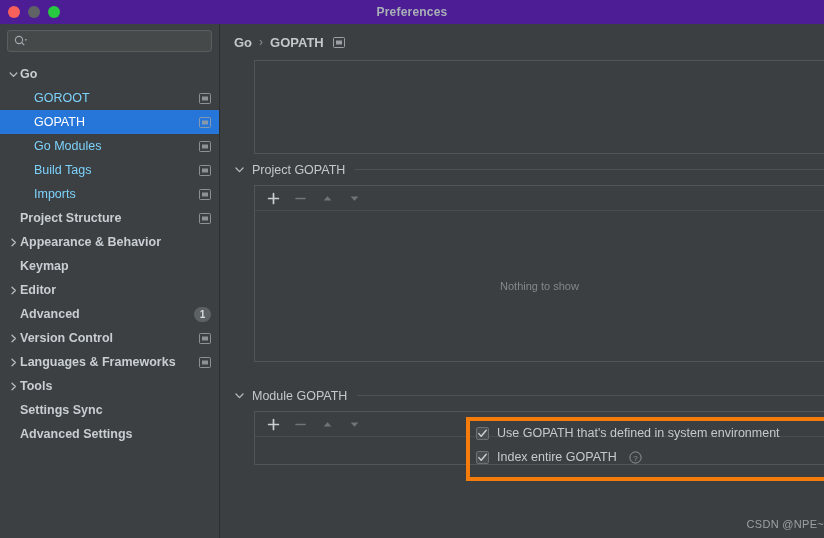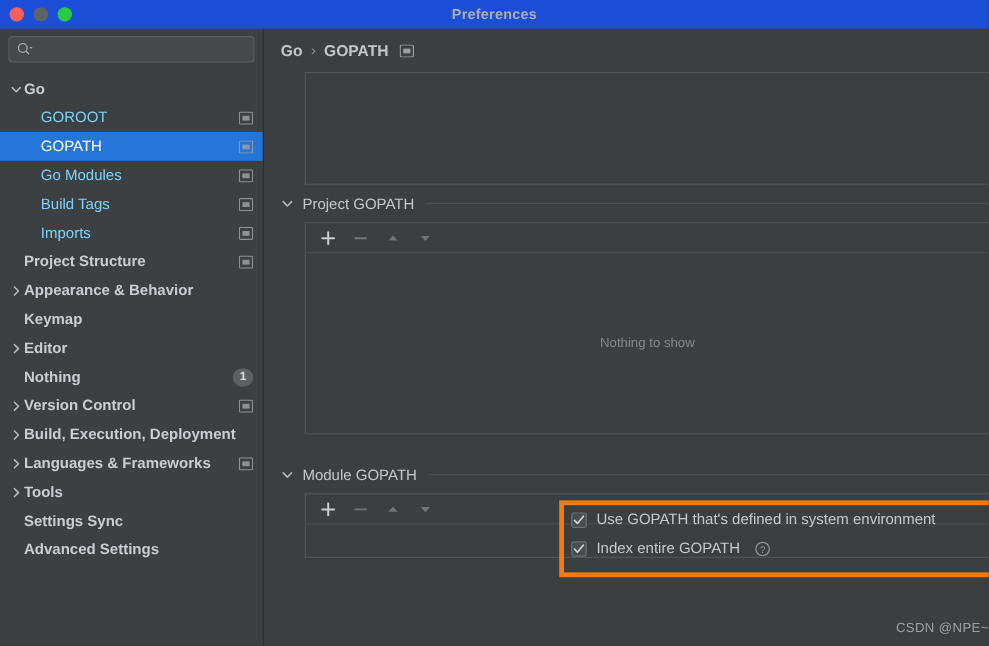--- a/index.html
+++ b/index.html
@@ -13,21 +13,21 @@
     position: relative;
     width: 824px; height: 538px;
     background: #3c3f41;
     display: flex; flex-direction: column;
   }
 
   
   .titlebar {
     position: relative;
     height: 24px; min-height: 24px;
-    background: #1d4ed8;
+    background: #4c1d95;
     display: flex; align-items: center; justify-content: center;
   }
   .traffic {
     position: absolute; left: 8px; top: 0; height: 24px;
     display: flex; align-items: center; gap: 8px;
   }
   .light { width: 12px; height: 12px; border-radius: 50%; }
   .light.close { background: #f8605b; }
   .light.min   { background: #606366; }
   .light.zoom  { background: #28ca42; }
@@ -293,44 +293,36 @@
           <div class="tree-row indent-0 bold">
             <span class="arrow">
               <svg width="11" height="11" viewBox="0 0 11 11">
                 <path d="M4 2.2 L7.4 5.5 L4 8.8" fill="none" stroke="#b6bbc0" stroke-width="1.3" stroke-linecap="round" stroke-linejoin="round"></path>
               </svg>
             </span>
             <span class="lbl">Editor</span>
           </div>
           <div class="tree-row indent-0 bold">
             <span class="arrow"></span>
-            <span class="lbl">Nothing</span>
+            <span class="lbl">Advanced</span>
             <span class="badge">1</span>
           </div>
           <div class="tree-row indent-0 bold">
             <span class="arrow">
               <svg width="11" height="11" viewBox="0 0 11 11">
                 <path d="M4 2.2 L7.4 5.5 L4 8.8" fill="none" stroke="#b6bbc0" stroke-width="1.3" stroke-linecap="round" stroke-linejoin="round"></path>
               </svg>
             </span>
             <span class="lbl">Version Control</span>
             <span style="display: flex; align-items: center;">
               <svg class="mod-icon" viewBox="0 0 12 11">
                 <rect x="0.5" y="0.5" width="11" height="10" rx="1" fill="none" stroke="#9aa0a5" stroke-width="1"></rect>
                 <rect x="3" y="3.5" width="6" height="4" fill="#9aa0a5"></rect>
               </svg>
             </span>
-          </div>
-          <div class="tree-row indent-0 bold">
-            <span class="arrow">
-              <svg width="11" height="11" viewBox="0 0 11 11">
-                <path d="M4 2.2 L7.4 5.5 L4 8.8" fill="none" stroke="#b6bbc0" stroke-width="1.3" stroke-linecap="round" stroke-linejoin="round"></path>
-              </svg>
-            </span>
-            <span class="lbl">Build, Execution, Deployment</span>
           </div>
           <div class="tree-row indent-0 bold">
             <span class="arrow">
               <svg width="11" height="11" viewBox="0 0 11 11">
                 <path d="M4 2.2 L7.4 5.5 L4 8.8" fill="none" stroke="#b6bbc0" stroke-width="1.3" stroke-linecap="round" stroke-linejoin="round"></path>
               </svg>
             </span>
             <span class="lbl">Languages &amp; Frameworks</span>
             <span style="display: flex; align-items: center;">
               <svg class="mod-icon" viewBox="0 0 12 11">

